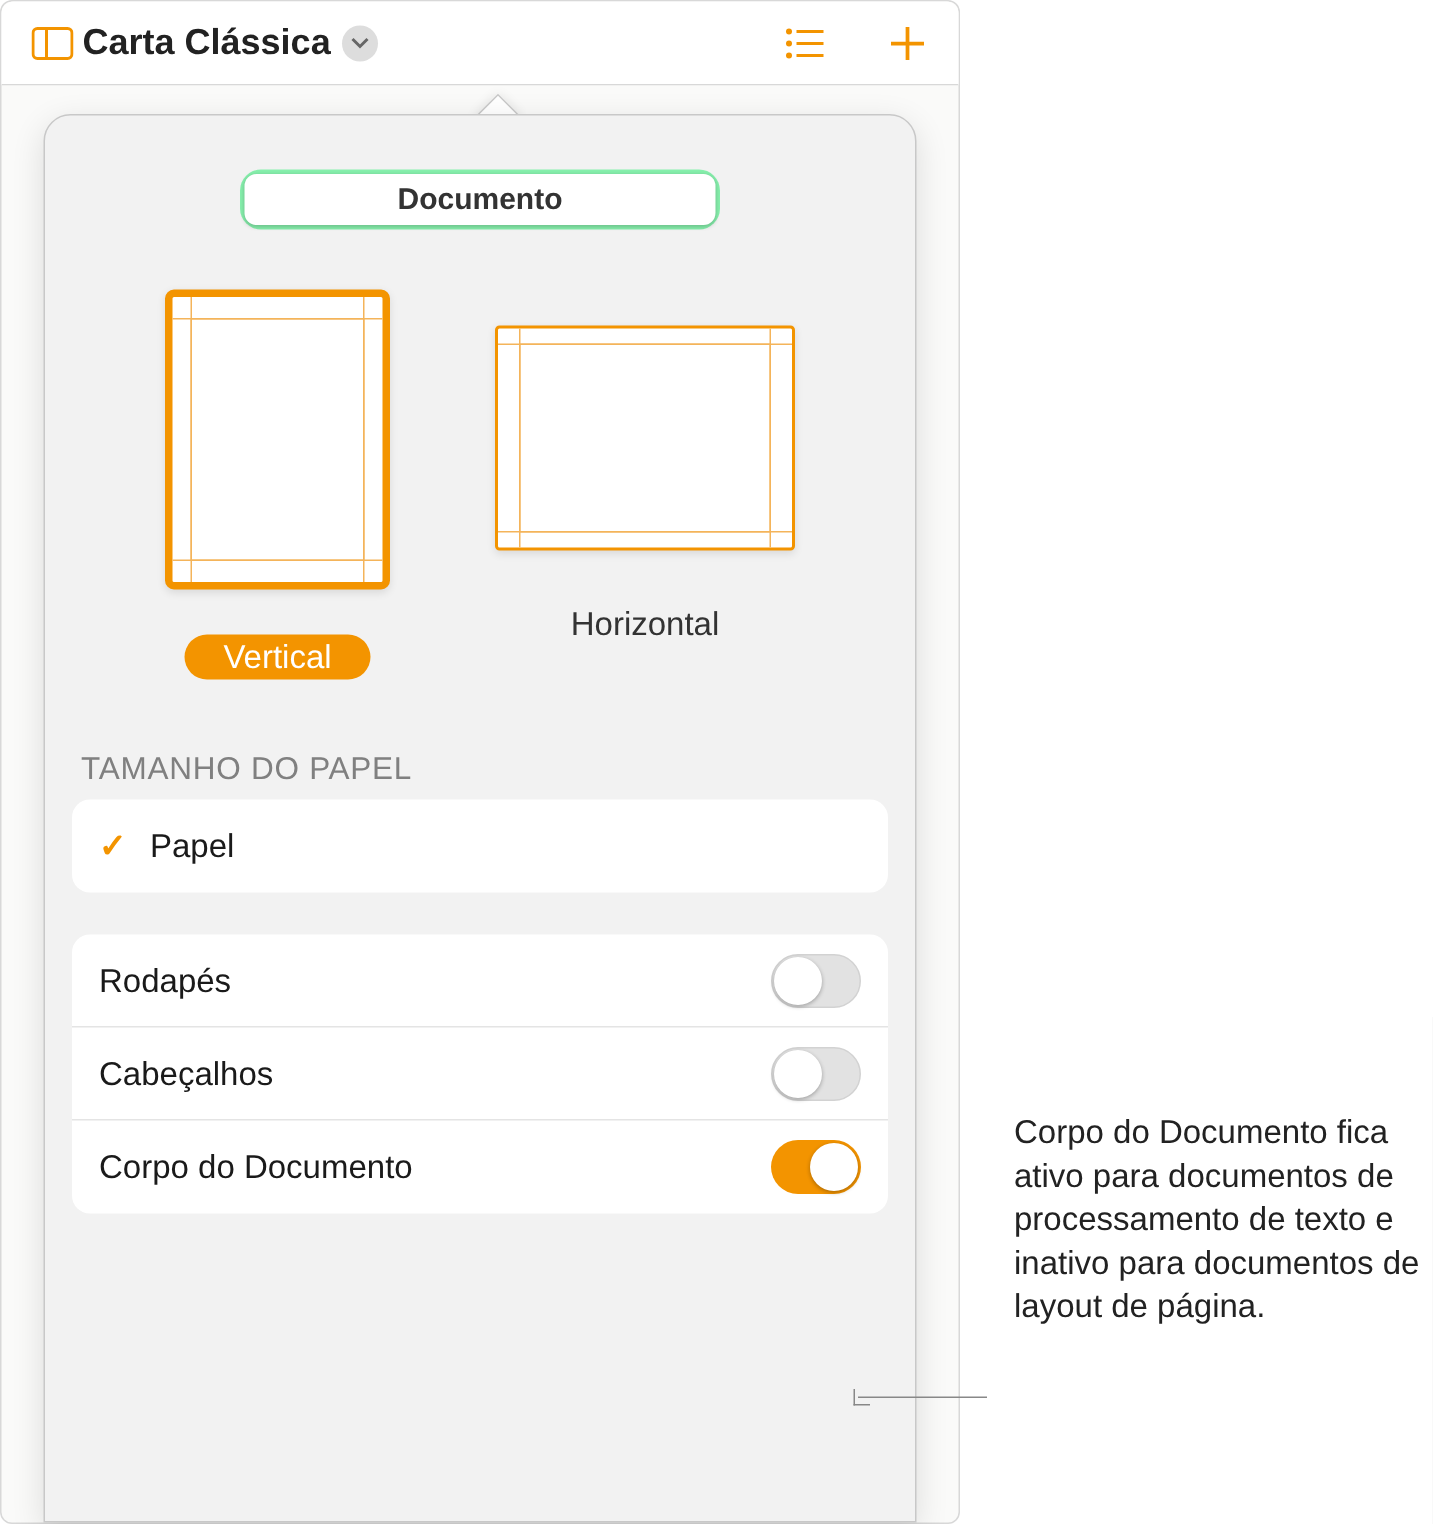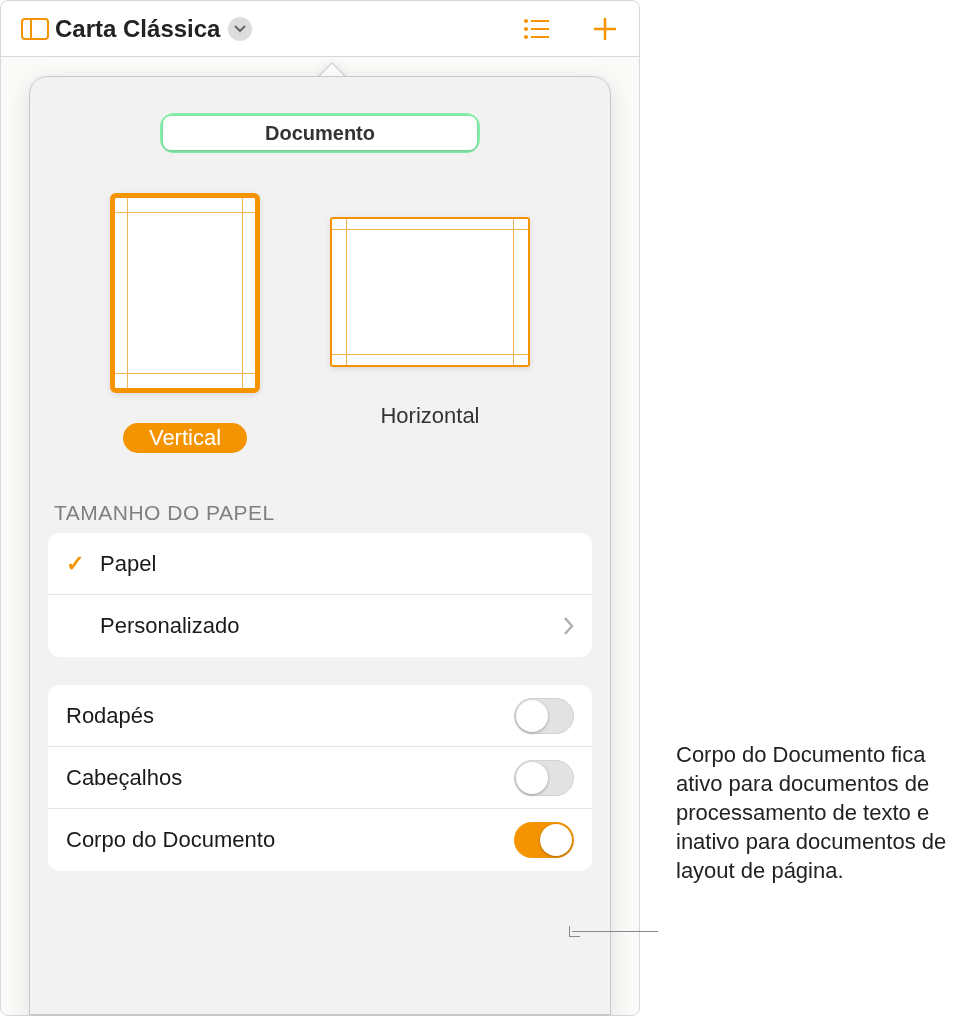--- a/index.html
+++ b/index.html
@@ -342,29 +342,20 @@
         <span class="orient-label plain-label">Horizontal</span>
       </div>
     </div>
 
     <div class="section-header">Tamanho do Papel</div>
     <div class="list-group">
       <div class="row">
         <span class="check">✓</span>
         <span class="row-label">Papel</span>
       </div>
-      <div class="row">
-        <span class="check hidden">✓</span>
-        <span class="row-label">Personalizado</span>
-        <span class="chev-right">
-          <svg width="10" height="18" viewBox="0 0 10 18" fill="none" stroke="currentColor" stroke-width="2.5">
-              <polyline points="1,1 8,9 1,17"></polyline>
-            </svg>
-        </span>
-      </div>
     </div>
 
     <div class="list-group toggle-list">
       <div class="row">
         <span class="row-label">Rodapés</span>
         <div class="switch off">
             <div class="knob"></div>
           </div>
       </div>
       <div class="row">

